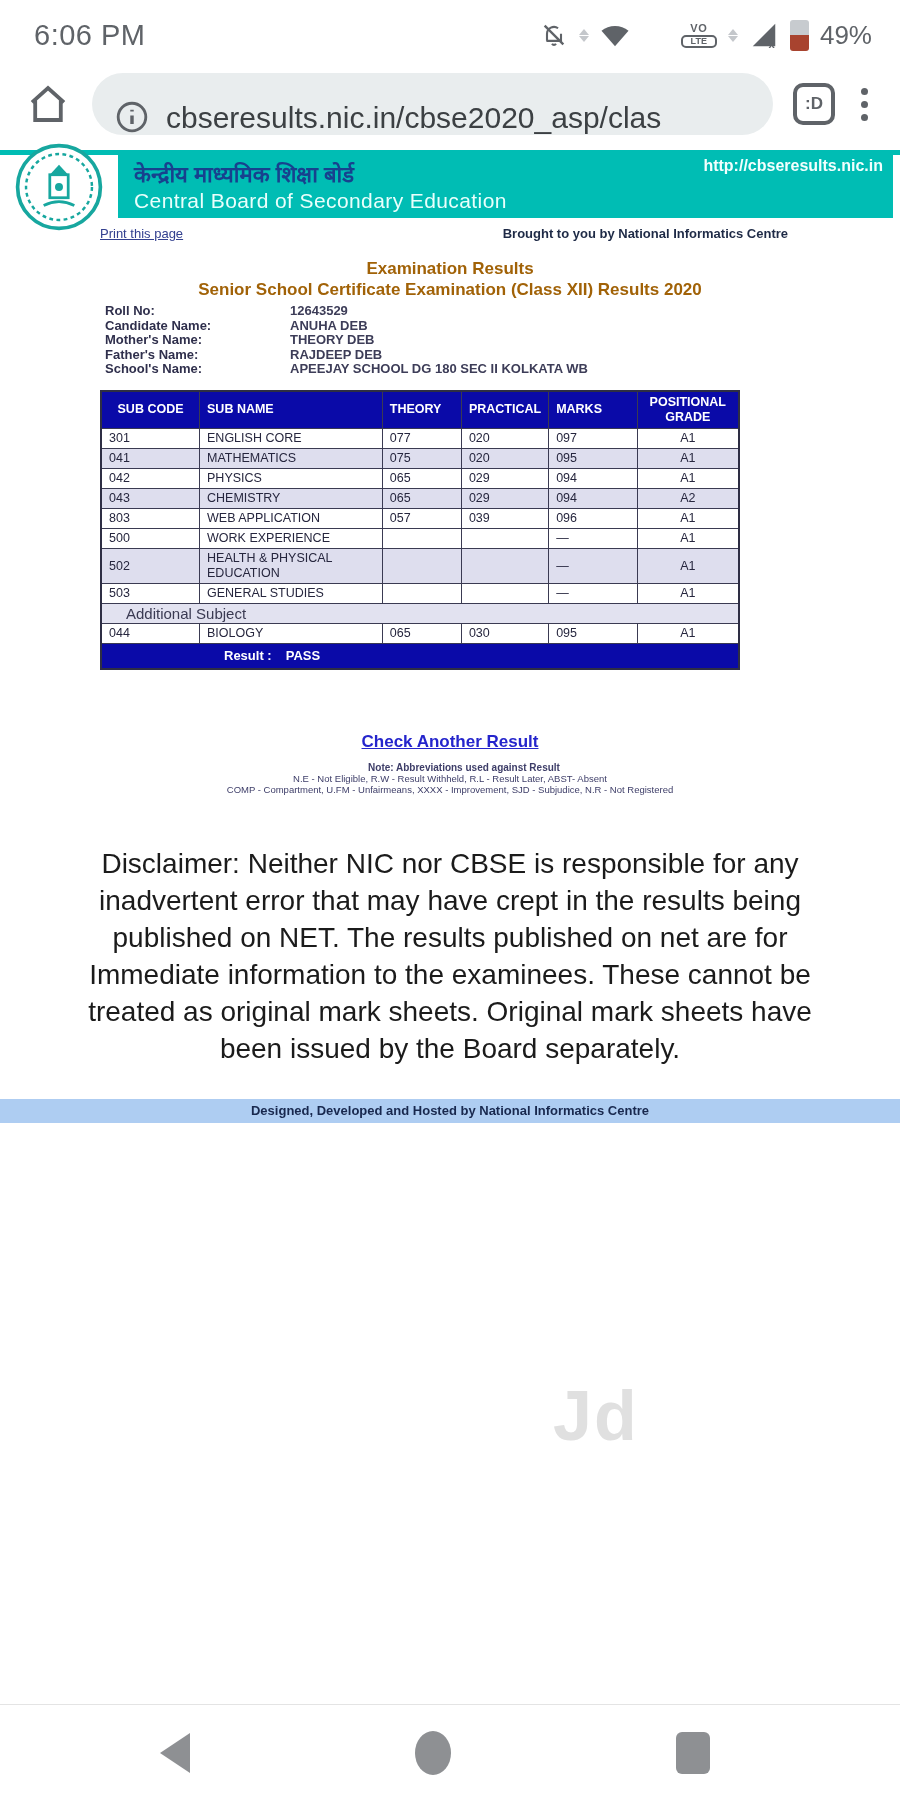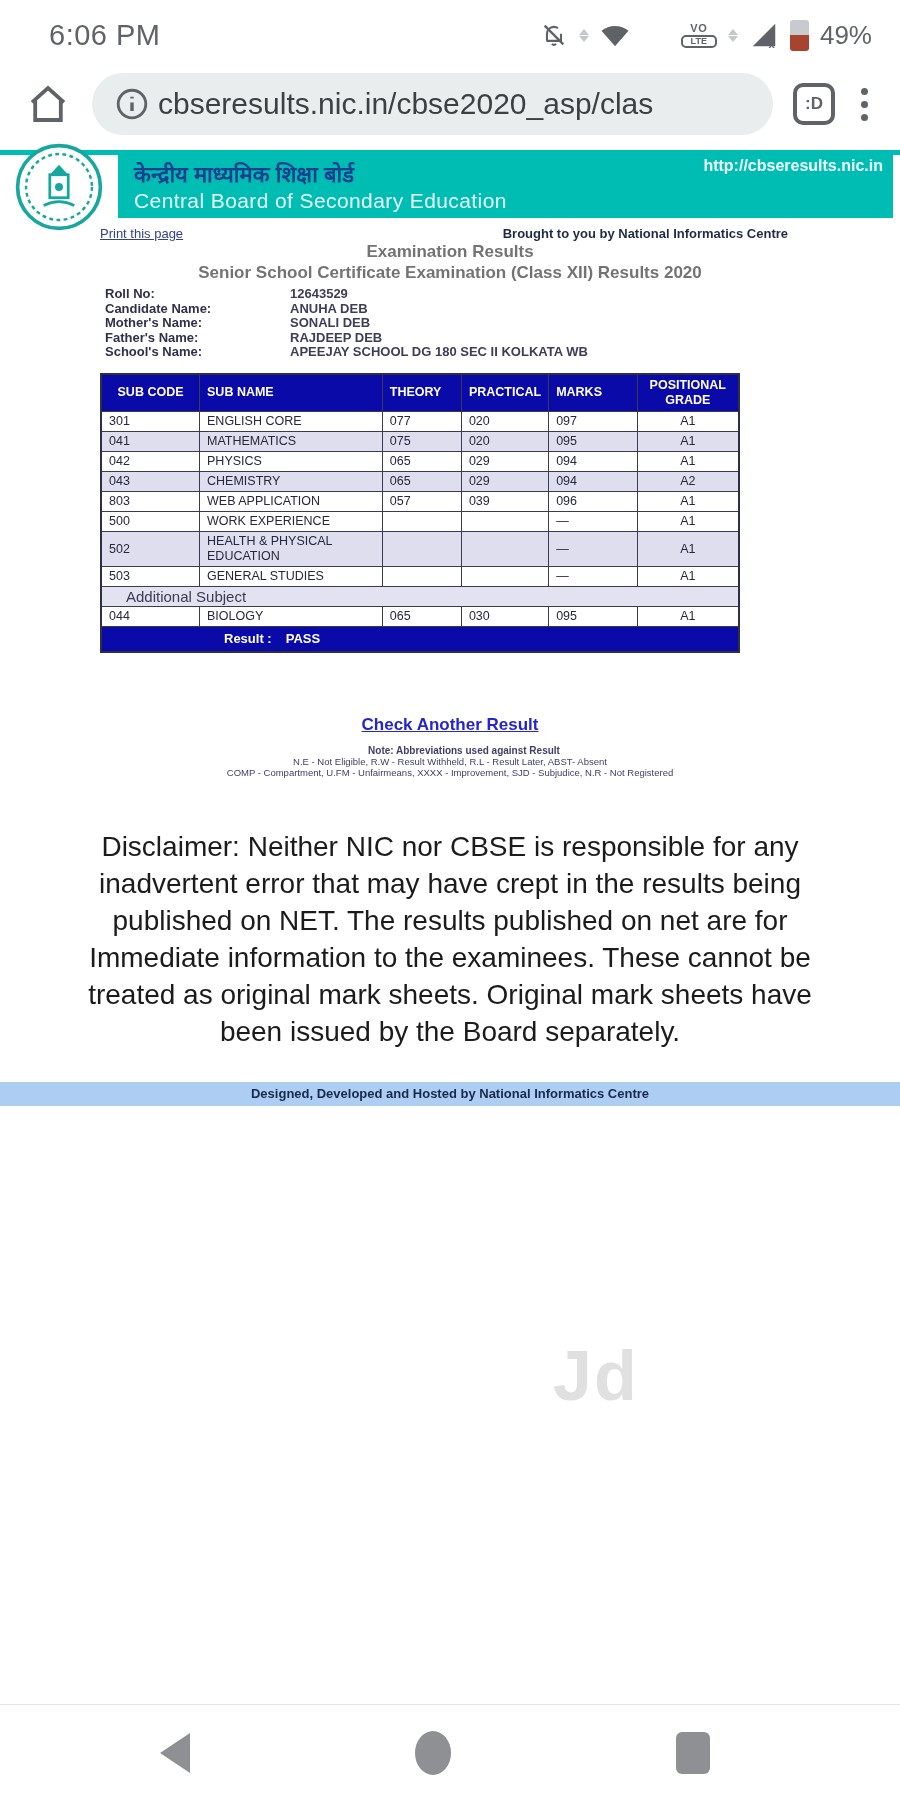--- a/index.html
+++ b/index.html
@@ -5,59 +5,59 @@
   * { margin:0; padding:0; box-sizing:border-box; }
   html,body { width:900px; }
   body {
     height:1800px; background:#ffffff; position:relative; overflow:hidden;
     font-family:"Liberation Sans", sans-serif; -webkit-font-smoothing:antialiased;
   }
 
   
   .status-bar { height:58px; display:flex; justify-content:space-between; align-items:center;
     padding:12px 28px 0 34px; color:#5f6368; }
-  .time { font-size:29px; letter-spacing:.5px;margin-left:15px; }
+  .time { font-size:29px; letter-spacing:.5px; }
   .status-icons { display:flex; align-items:center; gap:11px; }
   .updown { display:flex; flex-direction:column; gap:1px; align-items:center; }
   .updown i { width:0; height:0; border-left:5px solid transparent; border-right:5px solid transparent; }
   .updown .up { border-bottom:6px solid #c4c7cb; }
   .updown .dn { border-top:6px solid #c4c7cb; }
   .volte { display:flex; flex-direction:column; align-items:center; line-height:1; color:#5f6368;margin-left:40px; }
   .volte .vo { font-size:11px; font-weight:bold; letter-spacing:.5px; }
   .volte .lte { font-size:9px; font-weight:bold; border:2px solid #5f6368; border-radius:5px; padding:0 8px; margin-top:1px; }
   .battery { width:19px; height:31px; border-radius:3px; overflow:hidden; position:relative;
     background:linear-gradient(#c7cbcf 0 50%, #a8432f 50% 100%); }
   .battery:before { content:""; position:absolute; top:0; left:5px; width:9px; height:3px; background:#c7cbcf; }
   .batt-pct { font-size:26px; }
 
   
   .toolbar { height:92px; display:flex; align-items:center; gap:20px; padding:0 26px 0 24px; }
   .url-pill { flex:1; height:62px; background:#e9edee; border-radius:32px; display:flex;
-    align-items:center; gap:8px; padding:0 22px; overflow:hidden; }
+    align-items:flex-end; gap:16px; padding:0 22px; overflow:hidden; }
   .url-text { font-size:30px; color:#3c4043; white-space:nowrap; overflow:hidden; }
   .tab-box { width:42px; height:42px; border:4px solid #5f6368; border-radius:10px; flex:0 0 auto;
     display:flex; align-items:center; justify-content:center; font-size:17px; font-weight:bold; color:#5f6368; }
   .menu-dots { display:flex; flex-direction:column; gap:6px; padding:4px 6px; }
   .menu-dots i { width:7px; height:7px; border-radius:50%; background:#5f6368; }
 
   
   .teal-strip { height:5px; background:var(--teal); }
   .site-header { display:flex; height:63px; }
   .logo-box { width:118px; display:flex; align-items:center; justify-content:center; }
   .banner { flex:1; background:var(--teal); margin-right:7px; position:relative; padding:7px 12px 0 16px; }
   .banner-url { position:absolute; top:2px; right:10px; font-size:16px; font-weight:bold; color:#f2fffe; }
   .banner-hindi { font-size:22px; font-weight:bold; color:#17418e; line-height:26px; }
   .banner-english { font-size:21px; color:#e9fffc; letter-spacing:.4px; line-height:26px; }
 
   .meta-row { display:flex; justify-content:space-between; align-items:flex-start; padding:8px 112px 0 100px; }
   .print-link { font-size:13px; color:#33408f; text-decoration:underline; }
   .brought { font-size:13px; font-weight:bold; color:#1e2a46; }
 
   
-  .titles { text-align:center; margin-top:1px; color:#737373; font-weight:bold; }
+  .titles { text-align:center; margin-top:18px; color:#a16207; font-weight:bold; }
   .title1 { font-size:17px; }
   .title2 { font-size:17px; margin-top:1px; }
   .details { margin:4px 0 0 105px; }
   .detail-row { display:flex; font-size:13px; line-height:14.5px; color:#2f2f4c; }
   .detail-label { width:185px; font-weight:bold; }
   .detail-value { font-weight:bold; color:#3d3d58; }
 
   
   .marks-table { margin:13px 0 0 100px; width:640px; border-collapse:collapse;
     font-size:12.5px; color:#26263e; border:2px solid #2e2e44; }
@@ -83,21 +83,21 @@
   .notes .n0 { font-size:10px; font-weight:bold;padding-left:28px; }
   .notes .n  { font-size:9.5px; line-height:11px; }
 
   .disclaimer { width:775px; margin:50px auto 0; text-align:center; font-size:28px;
     line-height:37px; color:#1b1b1b; }
   .disclaimer b { font-weight:normal; }
 
   .footer-bar { margin-top:32px; background:var(--footer-blue); padding:4px 0 5px;
     text-align:center; font-size:13px; font-weight:bold; color:#18284e; }
 
-  .watermark { position:absolute; left:553px; top:1336px; font-size:70px; font-weight:bold;
+  .watermark { position:absolute; left:553px; top:1376px; font-size:70px; font-weight:bold;
     color:#e0e0e0; letter-spacing:2px; }
 
   
   .nav-bar { position:absolute; left:0; right:0; bottom:0; height:96px; background:#fff;
     border-top:1px solid #e4e4e4; display:flex; align-items:center;
     justify-content:space-between; padding:0 190px 0 160px; }
   .nav-back { width:0; height:0; border-top:20px solid transparent; border-bottom:20px solid transparent;
     border-right:30px solid #8e9093; }
   .nav-home { width:36px; height:44px; border-radius:50%; background:#8e9093; }
   .nav-recents { width:34px; height:42px; border-radius:6px; background:#8e9093; }
@@ -202,21 +202,21 @@
     <div class="detail-row">
       <div class="detail-label">Roll No:</div>
       <div class="detail-value">12643529</div>
     </div>
     <div class="detail-row">
       <div class="detail-label">Candidate Name:</div>
       <div class="detail-value">ANUHA DEB</div>
     </div>
     <div class="detail-row">
       <div class="detail-label">Mother's Name:</div>
-      <div class="detail-value">SONALI DEB</div>
+      <div class="detail-value">THEORY DEB</div>
     </div>
     <div class="detail-row">
       <div class="detail-label">Father's Name:</div>
       <div class="detail-value">RAJDEEP DEB</div>
     </div>
     <div class="detail-row">
       <div class="detail-label">School's Name:</div>
       <div class="detail-value">APEEJAY SCHOOL DG 180 SEC II KOLKATA WB</div>
     </div>
   </div>

